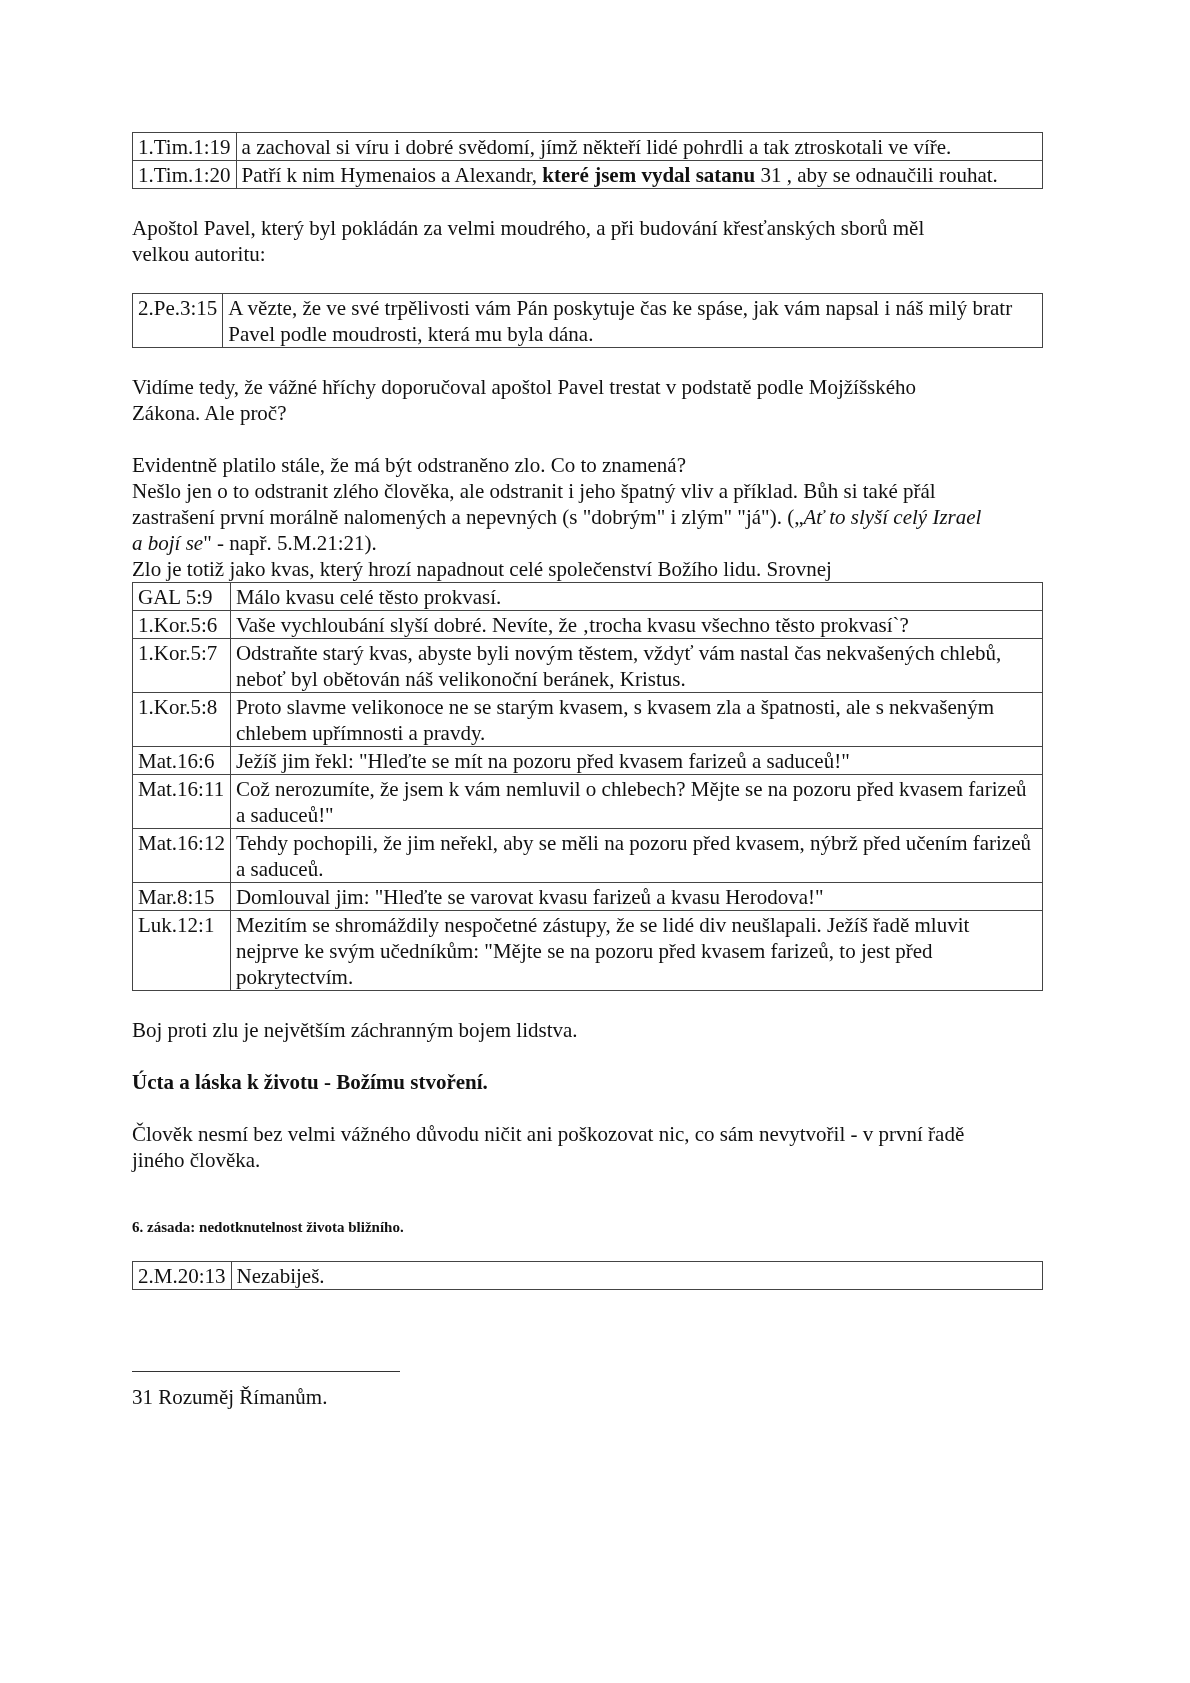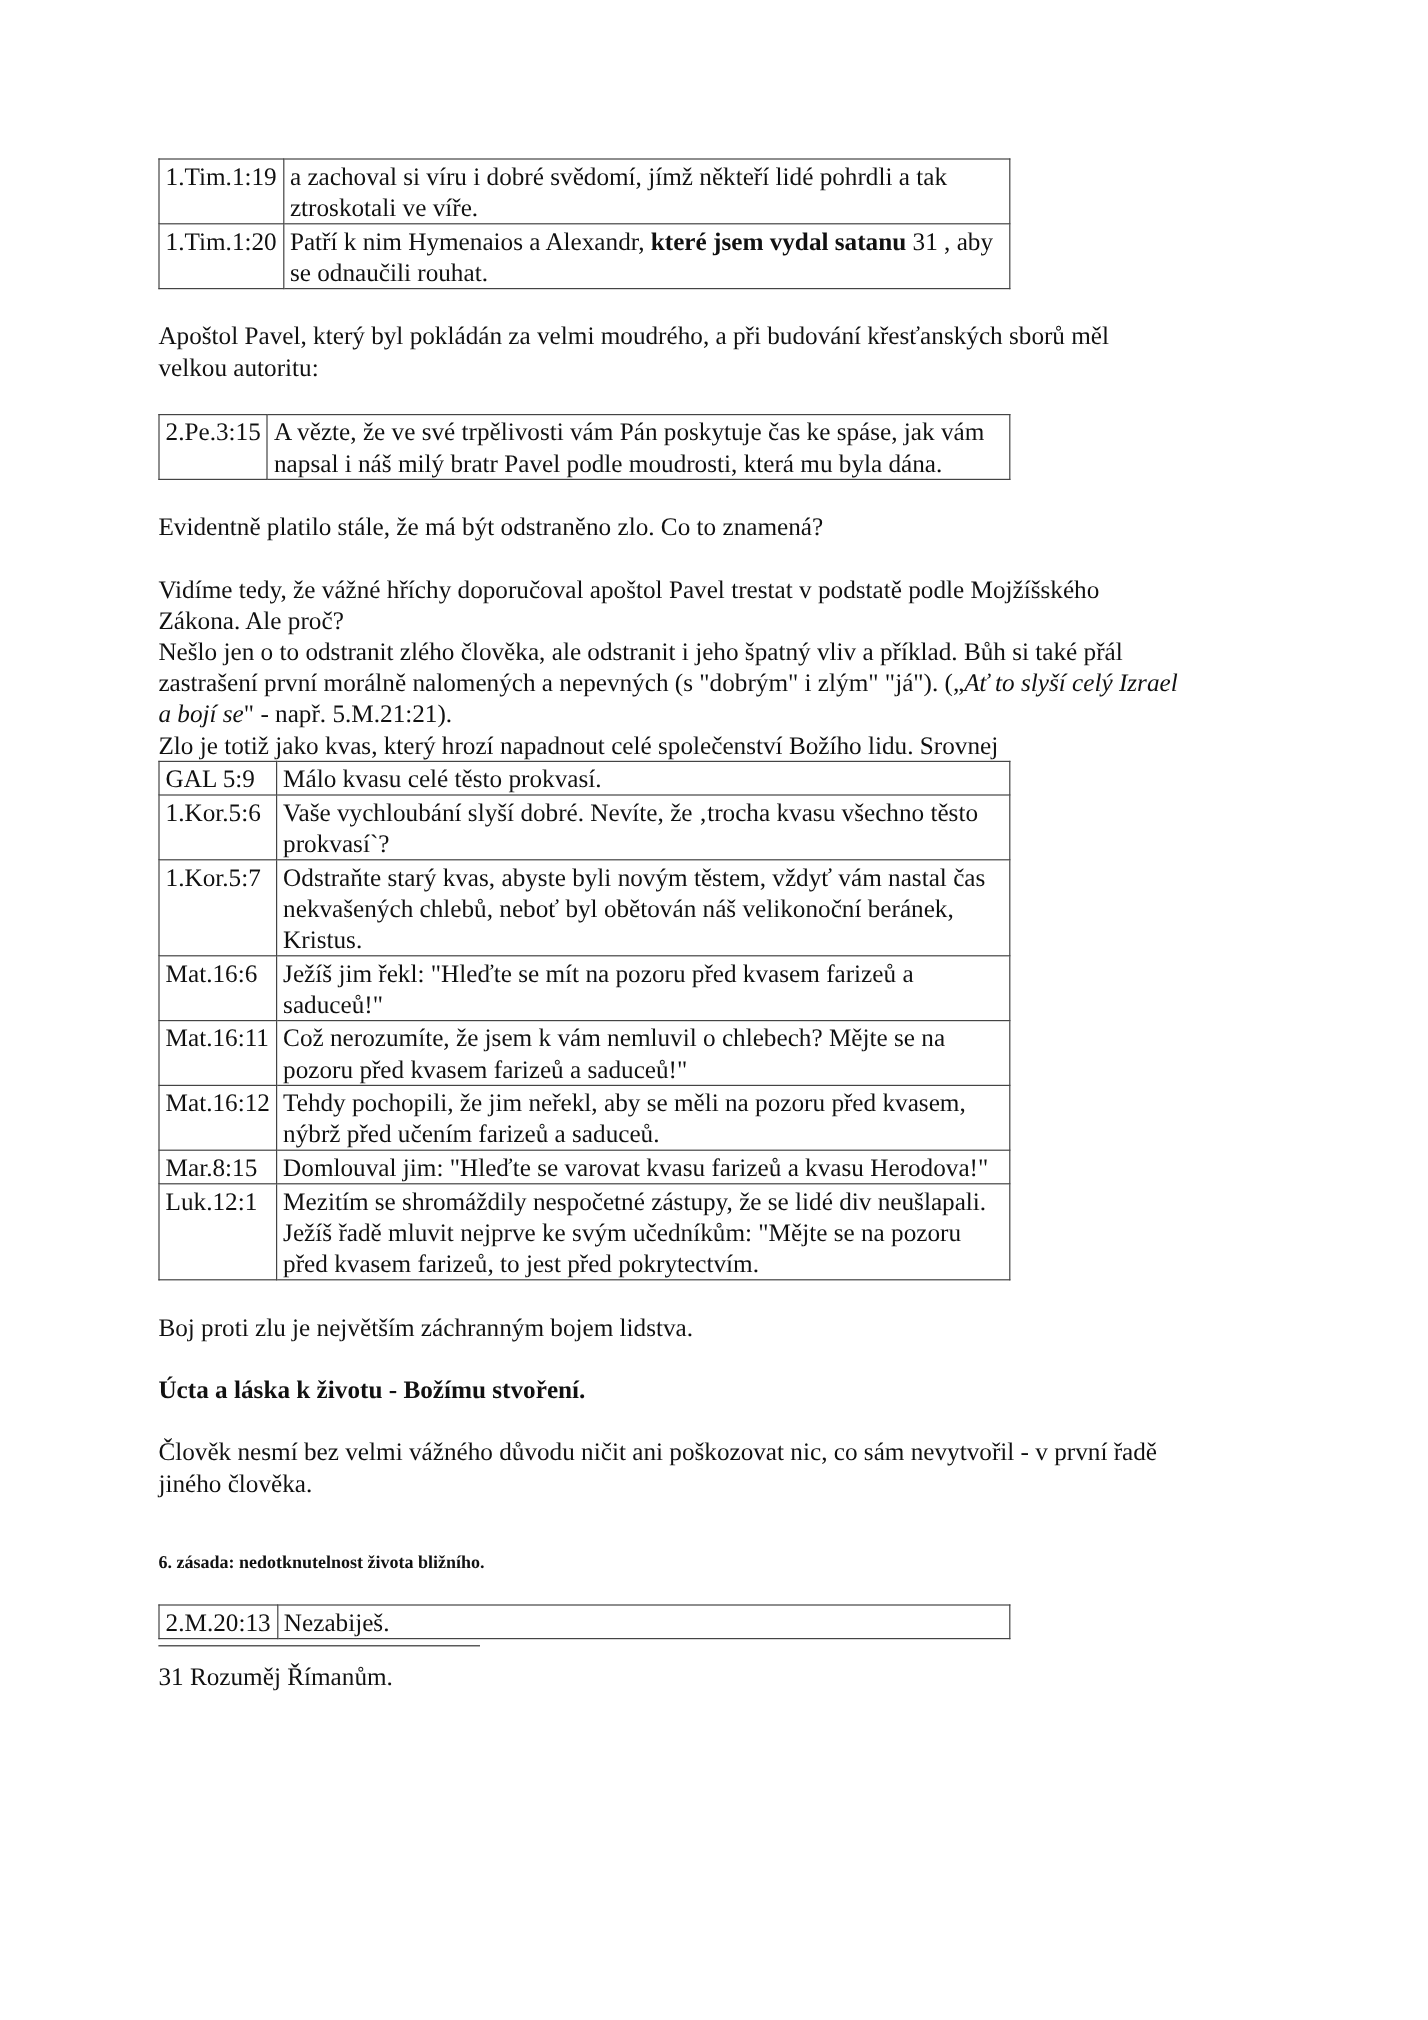--- a/index.html
+++ b/index.html
@@ -1,19 +1,19 @@
 <!DOCTYPE html>
 <html><head>
 <meta charset="utf-8">
 <style>
   html, body { margin: 0; padding: 0; background: #ffffff; }
   body { width: 1190px; height: 1683px; position: relative; overflow: hidden;
     font-family: "Liberation Serif", serif; color: #111; font-size: 21px; line-height: 26px; }
   .page { position: absolute; left: 132px; top: 132px; width: 853px; }
-  table.verses { border-collapse: collapse; width: 710px; }
+  table.verses { border-collapse: collapse; width: 911px; }
   table.verses td { border: 1.5px solid #444; vertical-align: top; padding: 1px 5px 0 5px; }
   table.verses td.ref { white-space: nowrap; width: 1px; }
   p { margin: 0; }
   .gap-l { margin-top: 26px; }
   .bold { font-weight: bold; }
   .it { font-style: italic; }
   .heading { font-weight: bold; }
   .small-heading { font-weight: bold; font-size: 15px; line-height: 20px; }
   .fn-rule { position: absolute; left: 132px; top: 1371px; width: 268px; border-top: 1.5px solid #333; }
   .footnote { position: absolute; left: 132px; top: 1384px; font-size: 21px; }
@@ -39,39 +39,43 @@
 
   <table class="verses gap-l" style="margin-top:26px">
     <tbody>
         <tr>
       <td class="ref">2.Pe.3:15</td>
       <td>A vězte, že ve své trpělivosti vám Pán poskytuje čas ke spáse, jak vám napsal i náš milý bratr Pavel podle moudrosti, která mu byla dána.</td>
     </tr>
   </tbody>
     </table>
 
+  <p class="gap-l">Vidíme tedy, že vážné hříchy doporučoval apoštol Pavel trestat v podstatě podle Mojžíšského Zákona. Ale proč?</p>
+
   <p class="gap-l">Evidentně platilo stále, že má být odstraněno zlo. Co to znamená?</p>
-
-  <p class="gap-l">Vidíme tedy, že vážné hříchy doporučoval apoštol Pavel trestat v podstatě podle Mojžíšského Zákona. Ale proč?</p>
   <p><span>Nešlo jen o to odstranit zlého člověka, ale odstranit i jeho špatný vliv a příklad. Bůh si také přál zastrašení první morálně nalomených a nepevných (s "dobrým" i zlým" "já"). („</span><span class="it">Ať to slyší celý Izrael a bojí se</span><span>" - např. 5.M.21:21).</span></p>
   <p>Zlo je totiž jako kvas, který hrozí napadnout celé společenství Božího lidu. Srovnej</p>
 
   <table class="verses">
     <tbody id="leaven-body">
         <tr>
           <td class="ref">GAL 5:9</td>
           <td>Málo kvasu celé těsto prokvasí.</td>
         </tr>
         <tr>
           <td class="ref">1.Kor.5:6</td>
           <td>Vaše vychloubání slyší dobré. Nevíte, že ‚trocha kvasu všechno těsto prokvasí`?</td>
         </tr>
         <tr>
           <td class="ref">1.Kor.5:7</td>
           <td>Odstraňte starý kvas, abyste byli novým těstem, vždyť vám nastal čas nekvašených chlebů, neboť byl obětován náš velikonoční beránek, Kristus.</td>
+        </tr>
+        <tr>
+          <td class="ref">1.Kor.5:8</td>
+          <td>Proto slavme velikonoce ne se starým kvasem, s kvasem zla a špatnosti, ale s nekvašeným chlebem upřímnosti a pravdy.</td>
         </tr>
         <tr>
           <td class="ref">Mat.16:6</td>
           <td>Ježíš jim řekl: "Hleďte se mít na pozoru před kvasem farizeů a saduceů!"</td>
         </tr>
         <tr>
           <td class="ref">Mat.16:11</td>
           <td>Což nerozumíte, že jsem k vám nemluvil o chlebech? Mějte se na pozoru před kvasem farizeů a saduceů!"</td>
         </tr>
         <tr>

